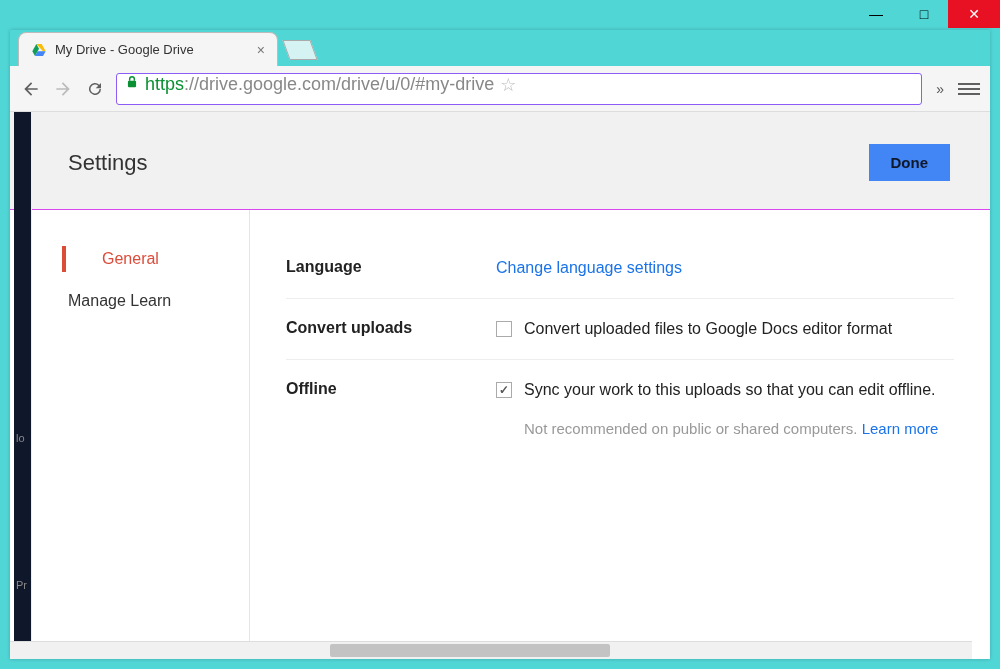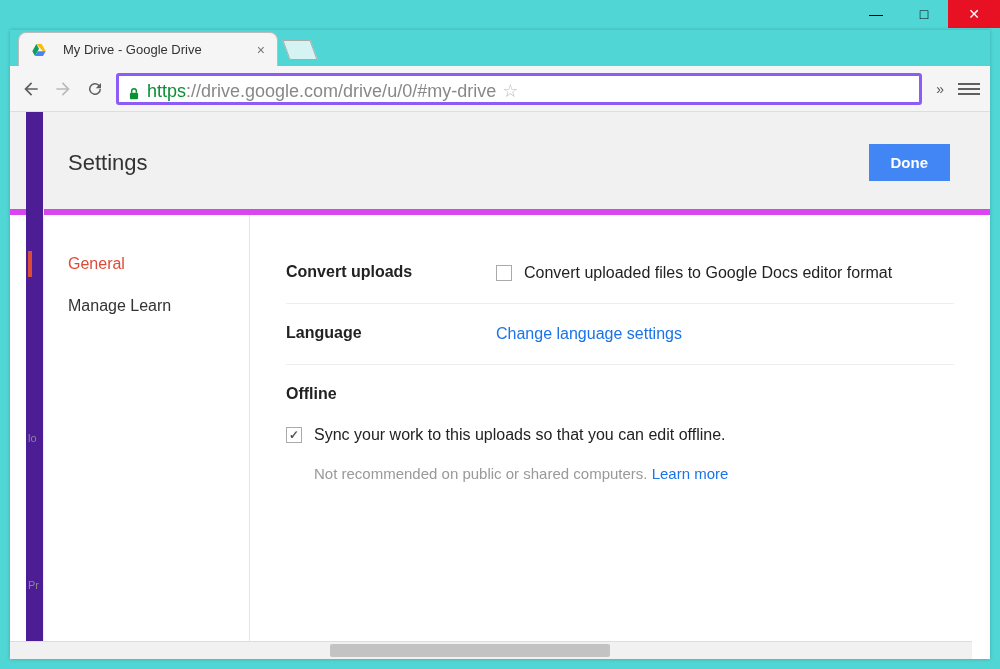--- a/index.html
+++ b/index.html
@@ -46,21 +46,21 @@
   padding-left: 8px;
 }
 .tab {
   background: #f5f5f5;
   height: 34px;
   display: flex;
   align-items: center;
   padding: 0 12px;
   border-radius: 8px 8px 0 0;
   min-width: 260px;
-  gap: 16px;
+  gap: 8px;
   position: relative;
   border: 1px solid #bbb;
   border-bottom: none;
 }
 .tab-favicon svg { width: 16px; height: 16px; display: block; }
 .tab-title { font-size: 13px; color: #333; flex: 1; }
 .tab-close { color: #777; font-size: 14px; cursor: pointer; }
 .new-tab {
   width: 28px; height: 20px;
   background: #d5f3f3;
@@ -77,54 +77,54 @@
   align-items: center;
   padding: 0 10px;
   gap: 10px;
 }
 .nav-btn { color: #5f5f5f; display: flex; align-items: center; justify-content: center; width: 22px; }
 .nav-btn.disabled { color: #bbb; }
 .address-bar {
   flex: 1;
   height: 32px;
   background: #fff;
-  border: 3px solid #8b5cf6;
+  border: 1px solid #8b5cf6;
   border-radius: 3px;
   display: flex;
-  align-items: flex-end;
+  align-items: flex-start;
   padding: 0 8px;
   gap: 6px;
 }
 .lock-icon svg { width: 14px; height: 16px; display: block; }
 .url { font-size: 18px; color: #888; letter-spacing: 0; }
 .url .secure { color: #0a8f33; }
 .star { color: #bbb; font-size: 18px; }
 .chevrons { color: #555; font-size: 14px; padding: 0 4px; }
 .menu-btn { width: 22px; display: flex; flex-direction: column; gap: 3px; padding: 4px 0; }
 .menu-btn span { height: 2px; background: #5f5f5f; width: 100%; }
 .content-area {
   flex: 1;
   background: #fff;
   display: flex;
   flex-direction: column;
   position: relative;
   overflow: hidden;
 }
 .settings-header {
   background: #f1f1f1;
-  border-bottom: 6px solid #d946ef;
+  border-bottom: 1px solid #d946ef;
   padding: 32px 40px 28px 58px;
   display: flex;
   align-items: center;
   justify-content: space-between;
 }
 .settings-title { font-size: 22px; color: #333; font-weight: normal; }
 .done-btn {
   background: #4285f4;
-  color: #ffffff;
+  color: #0f172a;
   border: none;
   padding: 10px 22px;
   font-size: 15px;
   font-weight: bold;
   cursor: pointer;
 }
 .settings-body {
   flex: 1;
   display: flex;
   overflow: hidden;
@@ -136,20 +136,21 @@
 }
 .side-item {
   padding: 12px 0 12px 58px;
   font-size: 16px;
   color: #333;
   cursor: pointer;
   position: relative;
 }
 .side-item.active {
   color: #dd4b39;
+  margin-left: 34px;
 }
 .side-item.active::before {
   content: "";
   position: absolute;
   left: 18px;
   top: 8px;
   bottom: 8px;
   width: 4px;
   background: #dd4b39;
 }
@@ -157,21 +158,21 @@
   flex: 1;
   padding: 28px 36px 0 36px;
   overflow-y: auto;
 }
 .setting-row {
   display: flex;
   padding: 18px 0;
   border-bottom: 1px solid #eee;
   gap: 20px;
 }
-.setting-row:last-child { border-bottom: none; flex-direction: column; }
+.setting-row:last-child { border-bottom: none; }
 .setting-label {
   width: 190px;
   font-size: 16px;
   font-weight: bold;
   color: #222;
   padding-top: 2px;
 }
 .setting-control {
   flex: 1;
   font-size: 16px;
@@ -206,25 +207,25 @@
 .hscroll-thumb {
   position: absolute;
   left: 320px;
   width: 280px;
   top: 2px; bottom: 2px;
   background: #c3c3c3;
   border-radius: 2px;
 }
 .peek-left {
   position: absolute;
-  left: 16px;
+  left: 4px;
   top: 0;
   bottom: 18px;
   width: 18px;
-  background: #4c1d95;
+  background: #0f172a;
   border-right: 1px solid #eee;
   display: flex;
   flex-direction: column;
   justify-content: space-between;
   padding: 320px 2px 50px;
   font-size: 11px;
   color: #888;
 }
 </style>
 </head>
@@ -300,33 +301,33 @@
 
     <div class="settings-body">
       <div class="sidebar">
         <div class="side-item active">General</div>
         <div class="side-item">Manage Learn</div>
       </div>
 
       <div class="settings-main">
 
         <div class="setting-row">
+          <div class="setting-label">Language</div>
+          <div class="setting-control">
+            <span class="link">Change language settings</span>
+          </div>
+        </div>
+
+        <div class="setting-row">
           <div class="setting-label">Convert uploads</div>
           <div class="setting-control">
             <div class="check-line">
               <div class="checkbox"></div>
               <div>Convert uploaded files to Google Docs editor format</div>
             </div>
-          </div>
-        </div>
-
-        <div class="setting-row">
-          <div class="setting-label">Language</div>
-          <div class="setting-control">
-            <span class="link">Change language settings</span>
           </div>
         </div>
 
         <div class="setting-row">
           <div class="setting-label">Offline</div>
           <div class="setting-control">
             <div class="check-line">
               <div class="checkbox checked"></div>
               <div>
                 <div>Sync your work to this uploads so that you can edit offline.</div>

